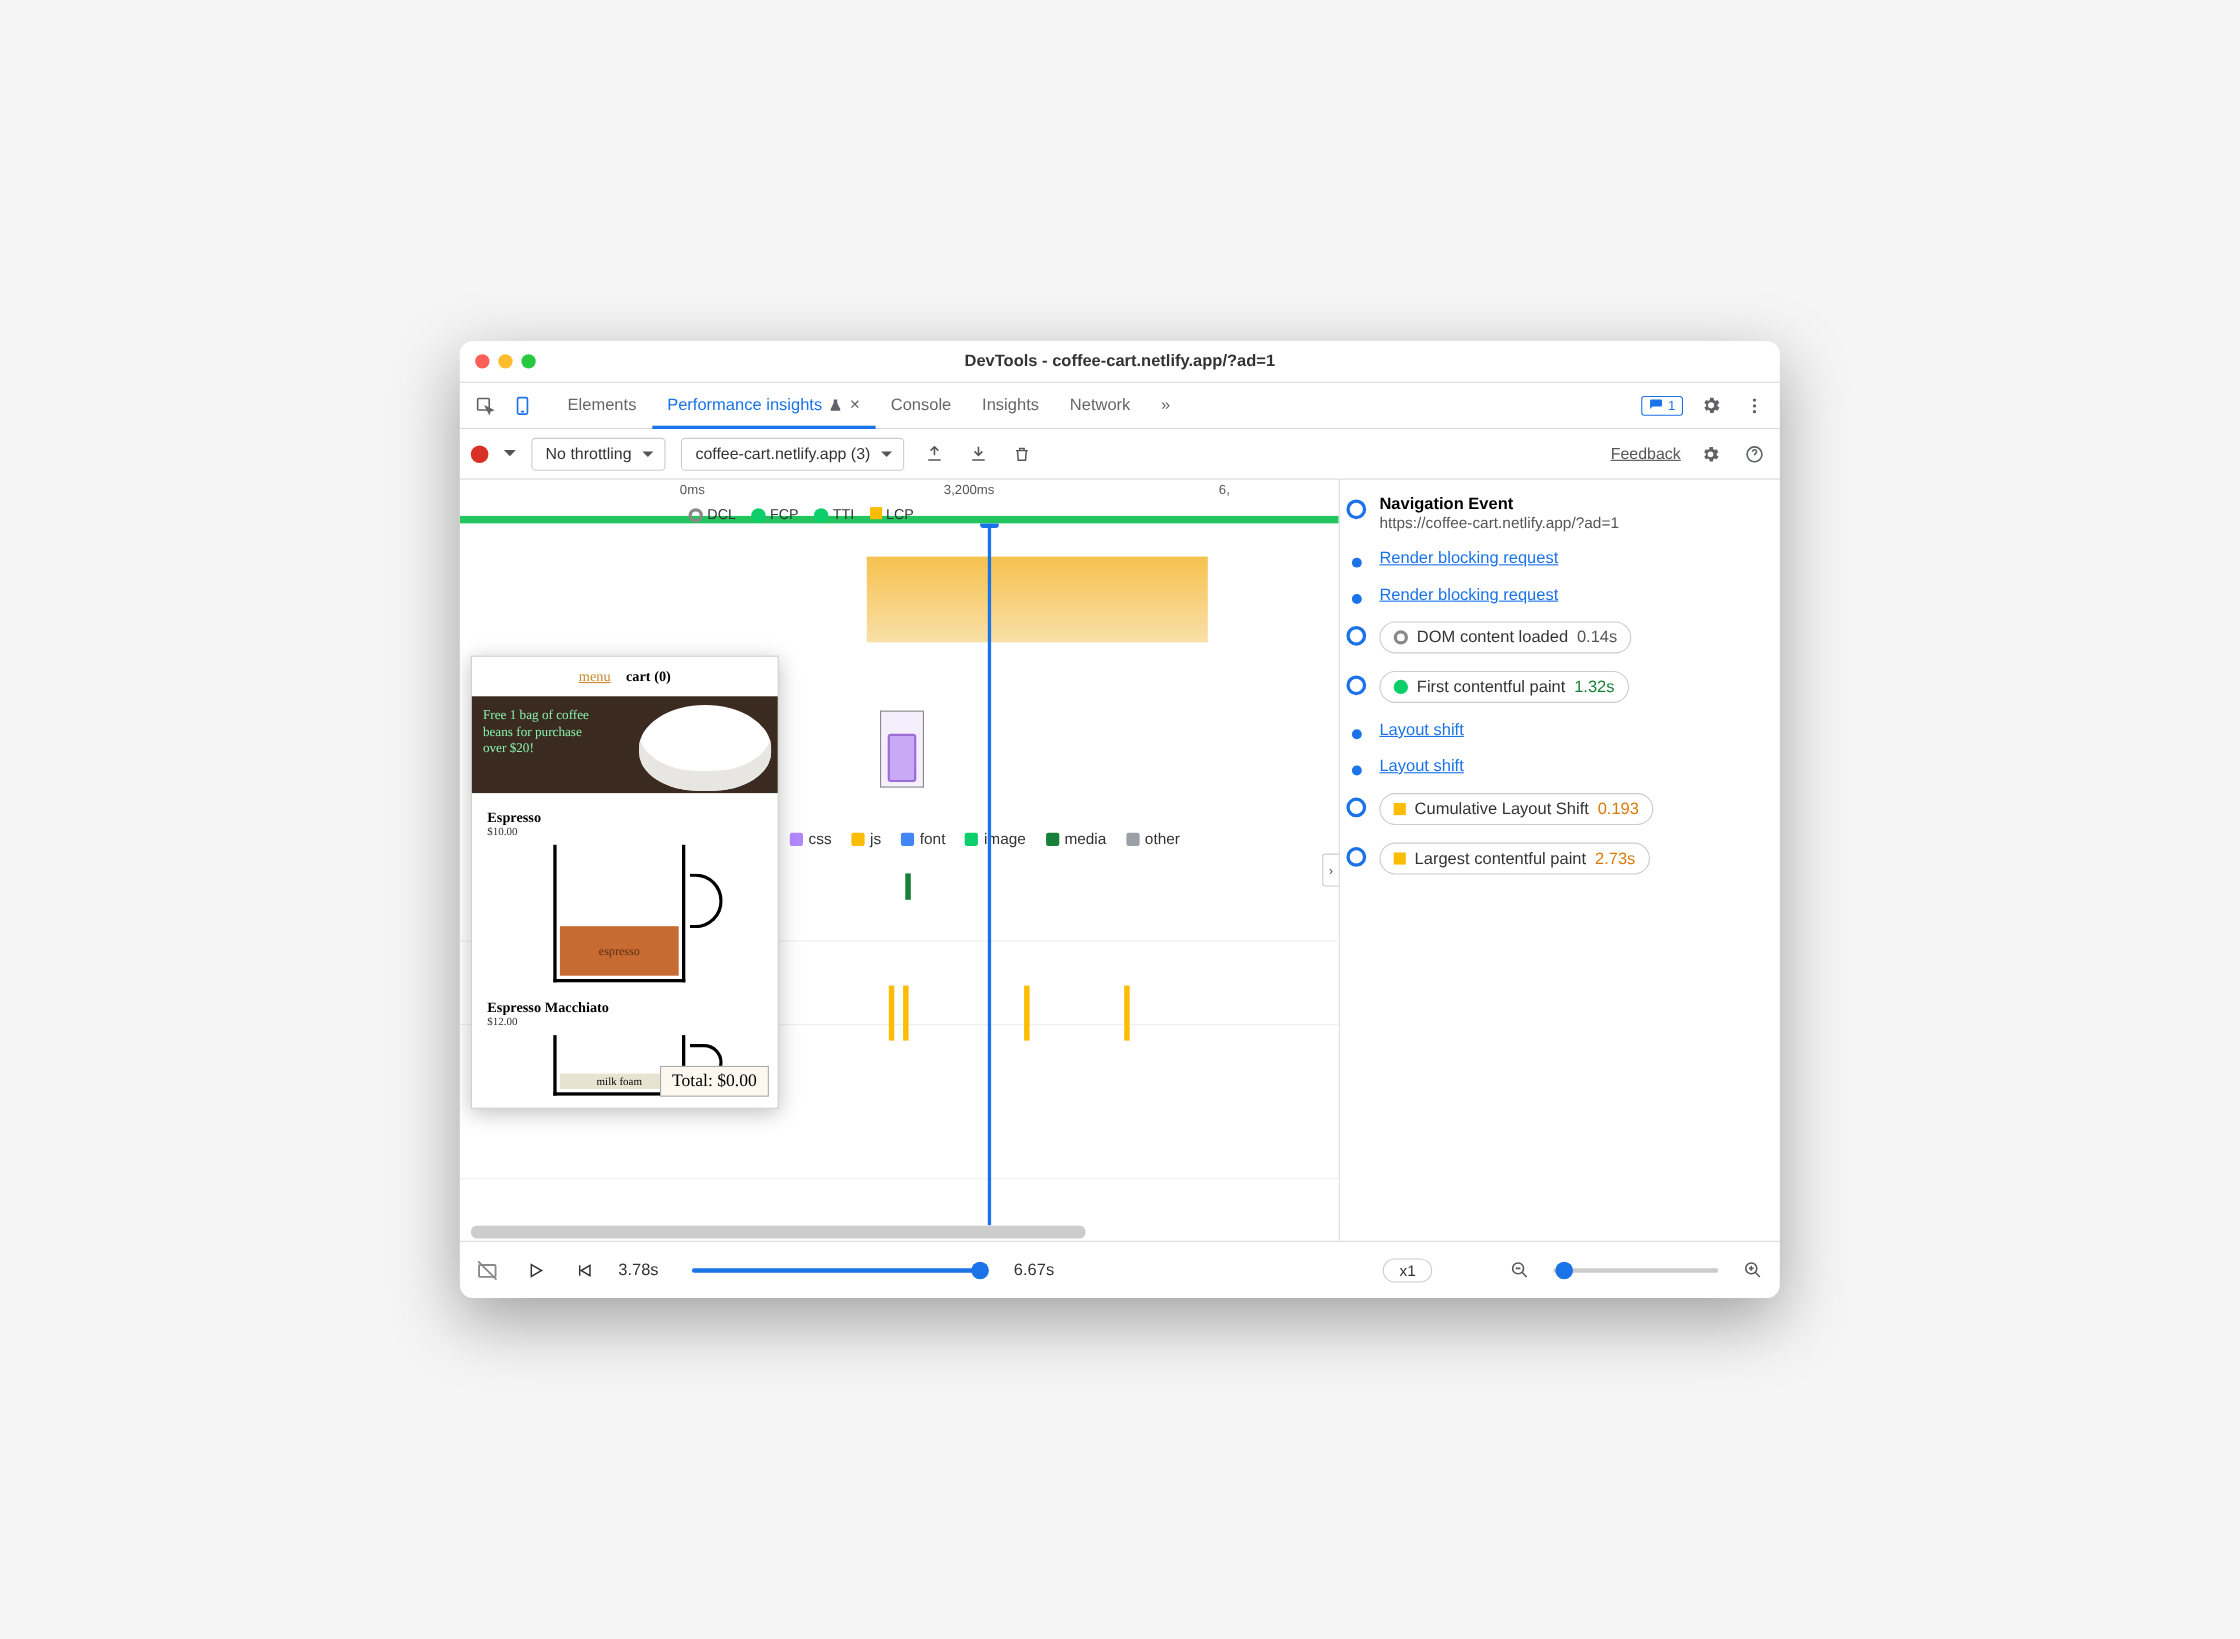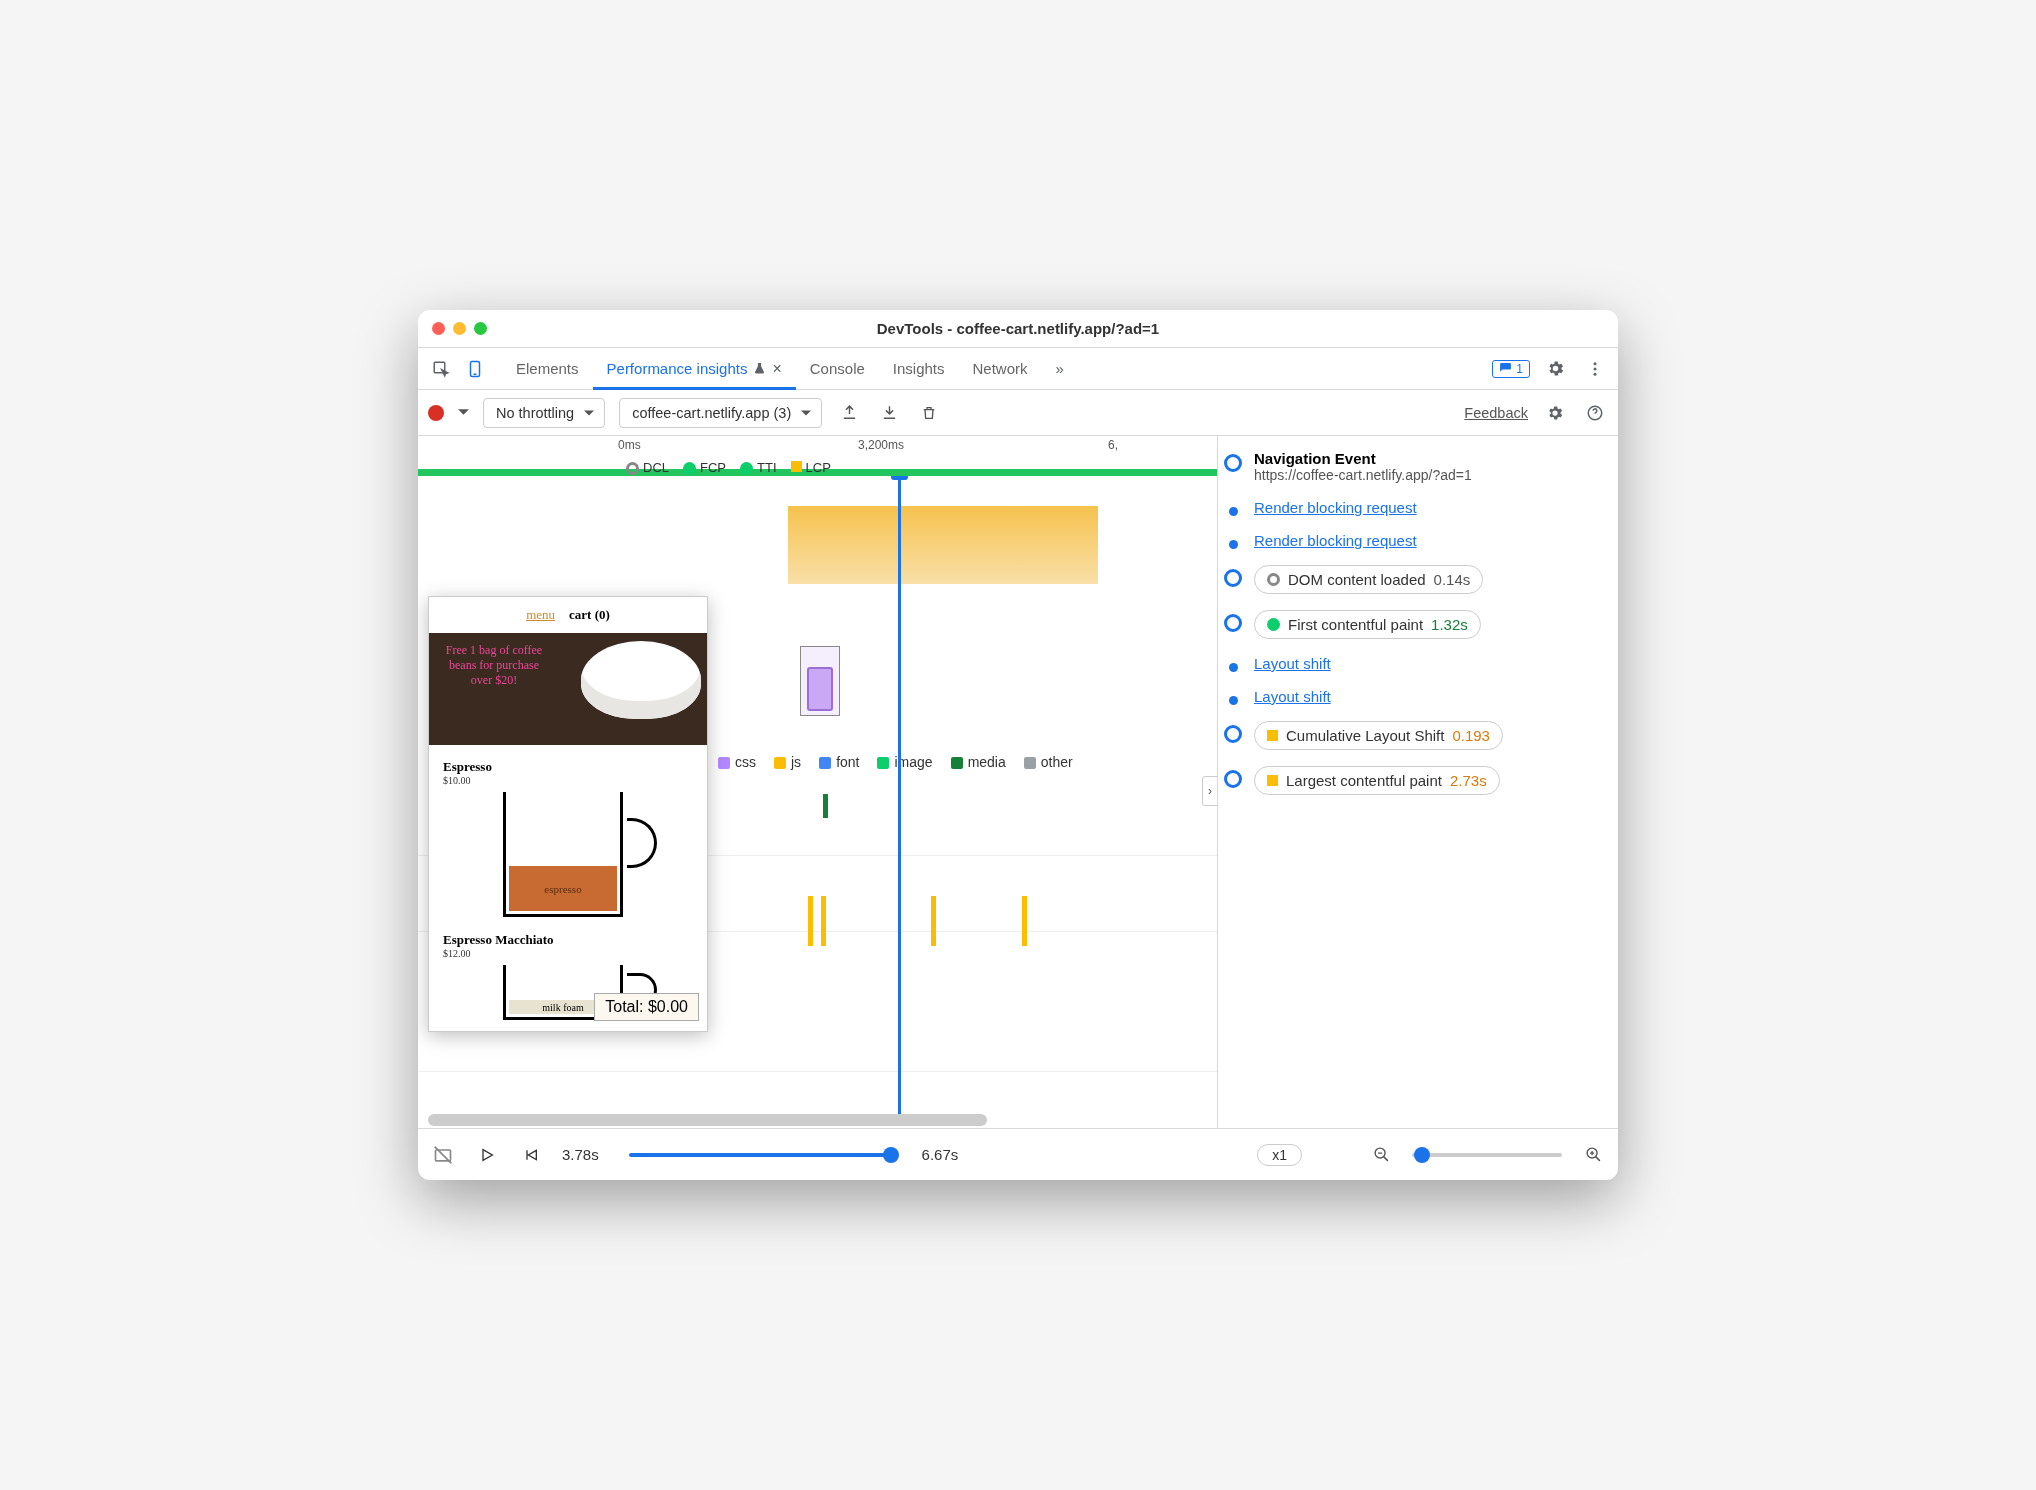--- a/index.html
+++ b/index.html
@@ -40,30 +40,30 @@
   .tracks { flex:1; position:relative; background:#fff; overflow:hidden; }
   .track-row { position:absolute; left:0; right:0; border-bottom:1px solid #eee; }
   .gold-block { position:absolute; background:linear-gradient(180deg,#f6c24e 0%, #f9e0a8 100%); }
   .vline { position:absolute; top:0; bottom:0; width:3px; background:#1a73e8; }
   .vline::before { content:""; position:absolute; top:-12px; left:-7px; width:17px; height:16px; background:#1a73e8; border-radius:3px; }
   .legend-row { position:absolute; display:flex; gap:18px; font-size:14px; color:#333; align-items:center; }
   .legend-row span i { width:12px; height:12px; display:inline-block; border-radius:2px; margin-right:5px; vertical-align:middle; }
 
   .thumb-panel { position:absolute; left:10px; top:120px; width:280px; background:#fff; border:1px solid #ccc; box-shadow:0 4px 18px rgba(0,0,0,.25); z-index:5; }
   .thumb-nav { display:flex; justify-content:center; gap:14px; padding:10px; font-size:13px; font-family:Georgia, serif; }
-  .thumb-hero { height:112px; background:#3a2a20; position:relative; overflow:hidden; padding:10px; color:#ec4899; font-size:12px; font-family:Georgia, serif;text-align:center; }
+  .thumb-hero { height:88px; background:#3a2a20; position:relative; overflow:hidden; padding:10px; color:#86efac; font-size:12px; font-family:Georgia, serif; }
   .thumb-hero .cup { position:absolute; right:6px; top:8px; width:120px; height:78px; background:#fff; border-radius:50% 50% 45% 45%; box-shadow: inset 0 -18px 0 #e8e6e2; }
   .thumb-item { padding:14px 14px 6px; font-family:Georgia, serif; }
   .thumb-item h4 { font-size:13px; font-weight:700; }
   .thumb-item .price { font-size:10px; color:#333; }
   .mug { margin:6px auto 0; width:150px; height:130px; position:relative; }
   .mug .body { position:absolute; left:10px; top:0; width:120px; height:125px; border:3.5px solid #000; border-top:none; background:#fff; }
   .mug .fill { position:absolute; left:3px; right:3px; bottom:3px; height:45px; background:#c86b32; display:flex; align-items:center; justify-content:center; font-size:11px; color:#5b2e12; font-family:Georgia, serif; }
   .mug .handle { position:absolute; right:-14px; top:26px; width:30px; height:50px; border:3.5px solid #000; border-left:none; border-radius:0 40px 40px 0; }
-  .total-badge { position:absolute; right:8px; bottom:10px; background:#fdf8ef; border:1px solid #aaa; padding:4px 10px; font-size:16px; font-family:Liberation Sans, sans-serif; }
+  .total-badge { position:absolute; right:8px; bottom:10px; background:#fdf8ef; border:1px solid #aaa; padding:4px 10px; font-size:16px; font-family:Liberation Serif, serif; }
 
   .rpane-tabs { display:flex; border-bottom:1px solid #d9d9d9; }
   .rpane-tab { flex:1; text-align:center; padding:12px 0; font-size:17px; color:#555; position:relative; }
   .rpane-tab.active { color:#222; font-weight:500; }
   .rpane-tab.active::after { content:""; position:absolute; bottom:-1px; left:24%; right:24%; height:3px; background:#1a73e8; }
   .insights { flex:1; overflow-y:auto; padding:14px 10px 14px 6px; }
   .ievent { display:flex; gap:12px; margin-bottom:16px; align-items:flex-start; }
   .ievent .node { width:18px; display:flex; flex-direction:column; align-items:center; }
   .ievent .node .big { width:18px; height:18px; border:3px solid #1a73e8; border-radius:50%; background:#fff; margin-top:4px; }
   .ievent .node .small { width:9px; height:9px; background:#1a73e8; border-radius:50%; margin-top:8px; }

